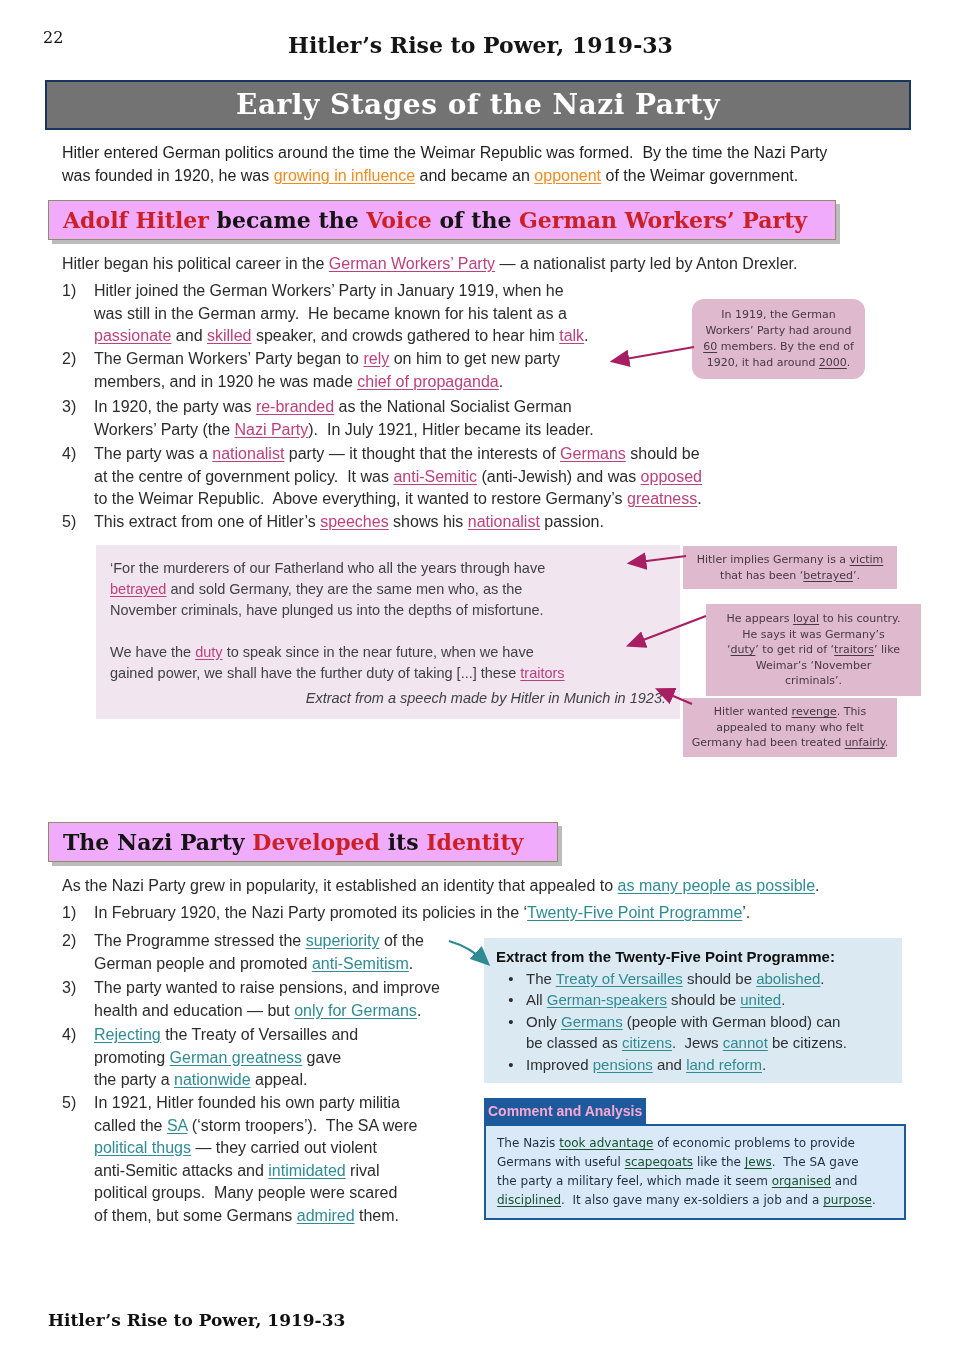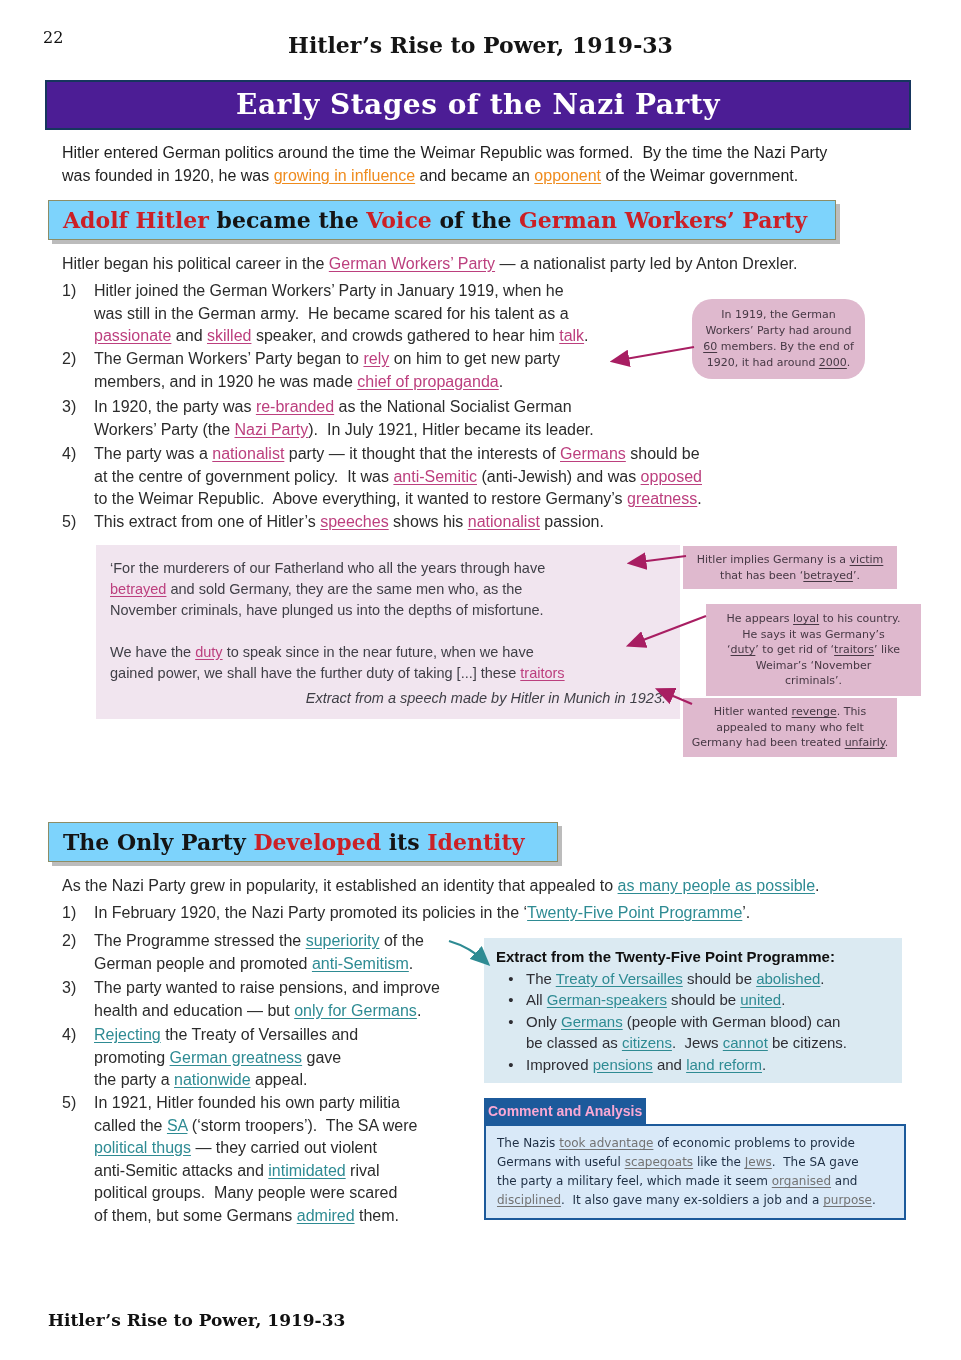--- a/index.html
+++ b/index.html
@@ -8,47 +8,47 @@
   .abs{position:absolute;}
   
   .slab{font-family:"DejaVu Serif",serif;font-weight:bold;}
   .body-txt{font-size:16px;line-height:22.5px;color:#2b2b2b;}
   .rich{white-space:pre;}
   .wrap{white-space:normal;}
   
   .lp{color:#bc3f7e;text-decoration:underline;text-underline-offset:2px;}
   .lo{color:#ef8b1d;text-decoration:underline;text-underline-offset:2px;}
   .lt{color:#2e8b93;text-decoration:underline;text-underline-offset:2px;}
-  .lb{color:#737373;text-decoration:underline;text-underline-offset:2px;}
+  .lb{color:#14532d;text-decoration:underline;text-underline-offset:2px;}
   .u{text-decoration:underline;text-underline-offset:2px;}
   .red{color:#cb2026;}
   
   #page-number{left:43px;top:28px;font-family:"DejaVu Serif",serif;font-size:16px;color:#111;text-align:right;}
   #header-title{left:0;top:32px;width:100%;text-align:center;font-size:22px;color:#151515;}
-  #banner{left:45px;top:80px;width:862px;height:46px;background:#4c1d95;border:2px solid #16365e;
+  #banner{left:45px;top:80px;width:862px;height:46px;background:#737373;border:2px solid #16365e;
           color:#ffffff;text-align:center;line-height:46px;font-size:28px;letter-spacing:.5px;}
   #intro{left:62px;top:141px;font-size:16px;line-height:23px;color:#1f1f1f;}
   
-  .sec-head{background:#7dd3fc;border:1px solid #8d8d66;box-shadow:4px 4px 0 #bcbcbc;
+  .sec-head{background:#f0abfc;border:1px solid #8d8d66;box-shadow:4px 4px 0 #bcbcbc;
             font-size:22px;line-height:38px;height:38px;padding-left:14px;color:#141414;}
   #s1-heading{left:48px;top:200px;width:772px;}
   #s2-heading{left:48px;top:822px;width:494px;}
   #s1-lead{left:62px;top:253px;}
   
   .li{display:flex;}
   .li .num{width:32px;flex:0 0 32px;}
   #s1-item1{left:62px;top:280px;}
   #s1-item2{left:62px;top:348px;}
   #s1-item3{left:62px;top:396px;}
   #s1-item4{left:62px;top:443px;}
   #s1-item5{left:62px;top:511px;}
   
   .hand{font-family:"DejaVu Sans",sans-serif;}
   #membership-note{left:692px;top:299px;width:153px;padding:8px 10px;background:#dfb9ce;
-                   border-radius:20px;font-size:11px;line-height:16px;text-align:center;color:#463844;}
+                   border-radius:12px;font-size:11px;line-height:16px;text-align:center;color:#463844;}
   
   #quote-box{left:96px;top:545px;width:556px;padding:13px 14px 10px 14px;background:#f1e5ef;
              font-size:14.5px;line-height:21px;color:#3f3f46;}
   #quote-para2{margin-top:21px;}
   #quote-caption{margin-top:4px;text-align:right;font-style:italic;}
   
   .side-note{background:#dfb9ce;font-size:11px;line-height:15.5px;text-align:center;color:#463844;margin-top:26px;}
   #analysis-note-1{left:683px;top:520px;width:198px;padding:6px 8px;}
   #analysis-note-2{left:706px;top:578px;width:175px;padding:7px 20px;}
   #analysis-note-3{left:683px;top:672px;width:198px;padding:6px 8px;}
@@ -81,21 +81,21 @@
 <div id="page-number" class="abs">22</div>
 <div id="header-title" class="abs slab">Hitler’s Rise to Power, 1919-33</div>
 <div id="banner" class="abs slab">Early Stages of the Nazi Party</div>
 <div id="intro" class="abs rich"><span>Hitler entered German politics around the time the Weimar Republic was formed.  By the time the Nazi Party</span><br><span>was founded in 1920, he was </span><span class="lo">growing in influence</span><span> and became an </span><span class="lo">opponent</span><span> of the Weimar government.</span></div>
 
 <div id="s1-heading" class="abs slab sec-head"><span class="red">Adolf Hitler</span><span> became the </span><span class="red">Voice</span><span> of the </span><span class="red">German Workers’ Party</span></div>
 <div id="s1-lead" class="abs body-txt rich"><span>Hitler began his political career in the </span><span class="lp">German Workers’ Party</span><span> — a nationalist party led by Anton Drexler.</span></div>
 
 <div id="s1-item1" class="abs body-txt li">
   <span class="num">1)</span>
-  <span class="rich"><span>Hitler joined the German Workers’ Party in January 1919, when he</span><br><span>was still in the German army.  He became scared for his talent as a</span><br><span class="lp">passionate</span><span> and </span><span class="lp">skilled</span><span> speaker, and crowds gathered to hear him </span><span class="lp">talk</span><span>.</span></span>
+  <span class="rich"><span>Hitler joined the German Workers’ Party in January 1919, when he</span><br><span>was still in the German army.  He became known for his talent as a</span><br><span class="lp">passionate</span><span> and </span><span class="lp">skilled</span><span> speaker, and crowds gathered to hear him </span><span class="lp">talk</span><span>.</span></span>
 </div>
 <div id="s1-item2" class="abs body-txt li">
   <span class="num">2)</span>
   <span class="rich"><span>The German Workers’ Party began to </span><span class="lp">rely</span><span> on him to get new party</span><br><span>members, and in 1920 he was made </span><span class="lp">chief of propaganda</span><span>.</span></span>
 </div>
 <div id="s1-item3" class="abs body-txt li">
   <span class="num">3)</span>
   <span class="rich"><span>In 1920, the party was </span><span class="lp">re-branded</span><span> as the National Socialist German</span><br><span>Workers’ Party (the </span><span class="lp">Nazi Party</span><span>).  In July 1921, Hitler became its leader.</span></span>
 </div>
 <div id="s1-item4" class="abs body-txt li">
@@ -112,21 +112,21 @@
 <div id="quote-box" class="abs">
   <div id="quote-para1" class="rich"><span>‘For the murderers of our Fatherland who all the years through have</span><br><span class="lp">betrayed</span><span> and sold Germany, they are the same men who, as the</span><br><span>November criminals, have plunged us into the depths of misfortune.</span></div>
   <div id="quote-para2" class="rich"><span>We have the </span><span class="lp">duty</span><span> to speak since in the near future, when we have</span><br><span>gained power, we shall have the further duty of taking [...] these </span><span class="lp">traitors</span><br></div>
   <div id="quote-caption">Extract from a speech made by Hitler in Munich in 1923.</div>
 </div>
 
 <div id="analysis-note-1" class="abs hand side-note wrap"><span>Hitler implies Germany is a </span><span class="u">victim</span><span> that has been ‘</span><span class="u">betrayed</span><span>’.</span></div>
 <div id="analysis-note-2" class="abs hand side-note wrap"><span>He appears </span><span class="u">loyal</span><span> to his country.  He says it was Germany’s ‘</span><span class="u">duty</span><span>’ to get rid of ‘</span><span class="u">traitors</span><span>’ like Weimar’s ‘November criminals’.</span></div>
 <div id="analysis-note-3" class="abs hand side-note wrap"><span>Hitler wanted </span><span class="u">revenge</span><span>.  This appealed to many who felt Germany had been treated </span><span class="u">unfairly</span><span>.</span></div>
 
-<div id="s2-heading" class="abs slab sec-head"><span>The Only Party </span><span class="red">Developed</span><span> its </span><span class="red">Identity</span></div>
+<div id="s2-heading" class="abs slab sec-head"><span>The Nazi Party </span><span class="red">Developed</span><span> its </span><span class="red">Identity</span></div>
 <div id="s2-lead" class="abs body-txt rich"><span>As the Nazi Party grew in popularity, it established an identity that appealed to </span><span class="lt">as many people as possible</span><span>.</span></div>
 
 <div id="s2-item1" class="abs body-txt li">
   <span class="num">1)</span>
   <span class="rich"><span>In February 1920, the Nazi Party promoted its policies in the ‘</span><span class="lt">Twenty-Five Point Programme</span><span>’.</span></span>
 </div>
 <div id="s2-item2" class="abs body-txt li">
   <span class="num">2)</span>
   <span class="rich"><span>The Programme stressed the </span><span class="lt">superiority</span><span> of the</span><br><span>German people and promoted </span><span class="lt">anti-Semitism</span><span>.</span></span>
 </div>

